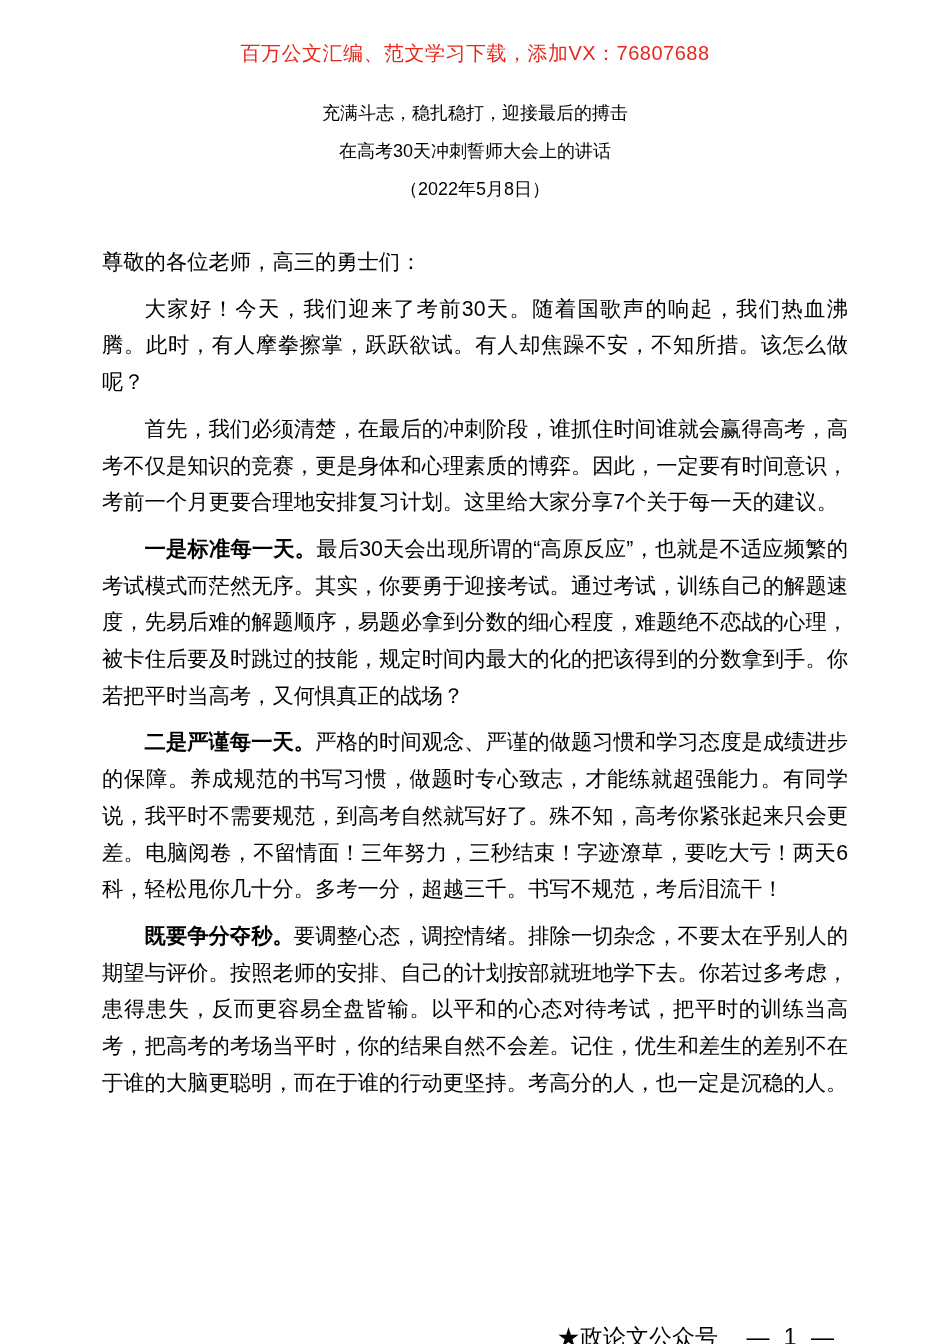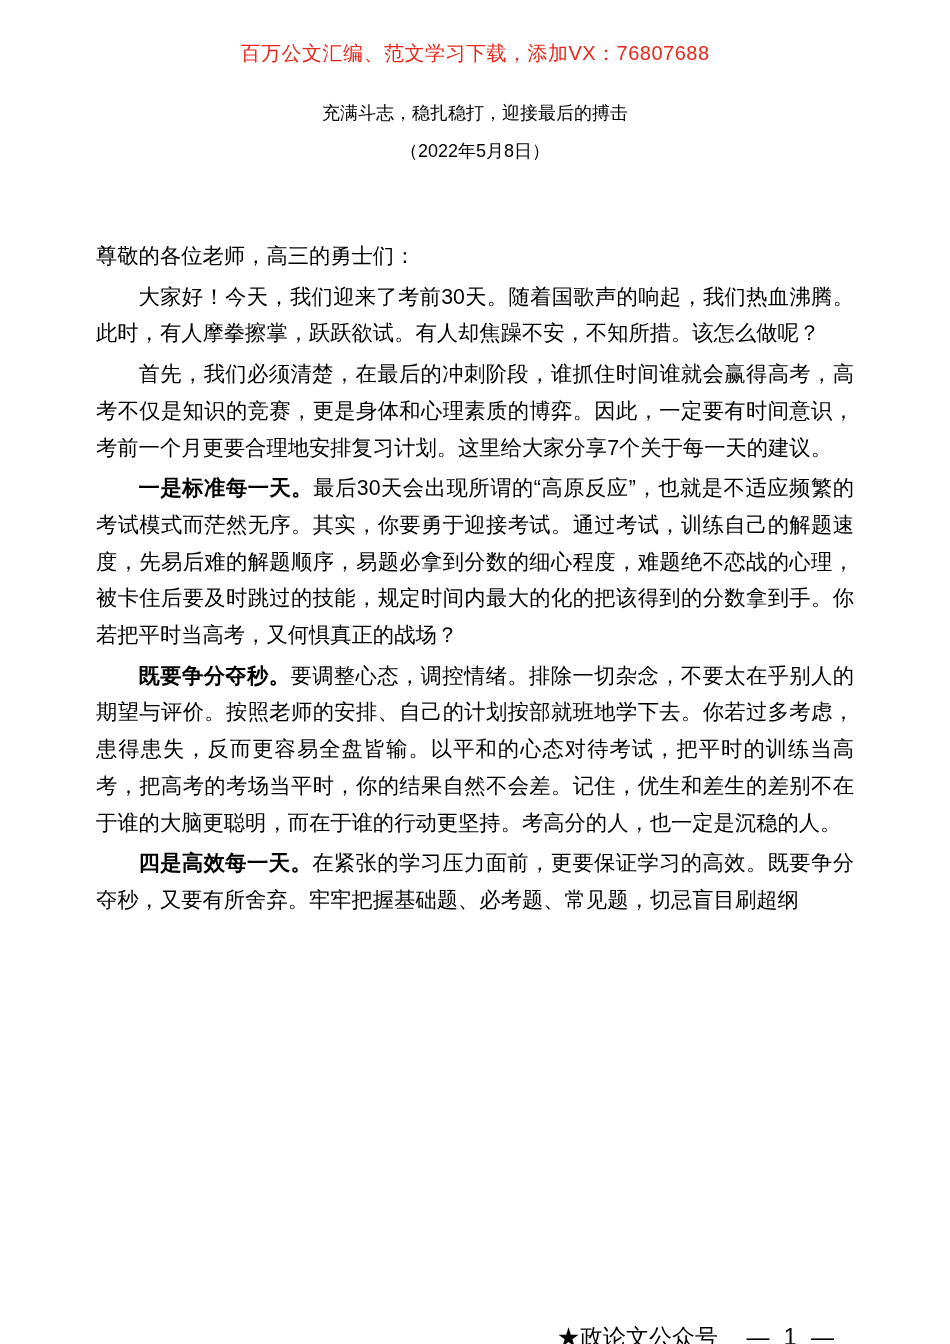--- a/index.html
+++ b/index.html
@@ -43,21 +43,21 @@
     position: absolute;
     top: 234px;
     left: 92px;
     width: 766px;
     font-size: 21.3px;
     line-height: 36.7px;
     text-align: justify;
     text-justify: inter-ideograph;
   }
   .content p {
-    margin: 4px;
+    margin: 10px;
     padding: 0;
     text-indent: 2em;
     word-break: break-all;
   }
   .content p.salutation {
     text-indent: 0;
   }
   .content strong {
     font-weight: 700;
     font-family: Liberation Serif, serif;
@@ -78,31 +78,32 @@
 </style>
 </head>
 <body>
 
 <div class="page" style="background: rgb(255, 255, 255); color: rgb(0, 0, 0);">
 
   <div class="notice" style="color: rgb(232, 40, 28);">百万公文汇编、范文学习下载，添加VX：76807688</div>
 
   <div class="title-block">
     <span class="title-line">充满斗志，稳扎稳打，迎接最后的搏击</span>
+    <span class="title-line">在高考30天冲刺誓师大会上的讲话</span>
     <span class="title-line">（2022年5月8日）</span>
   </div>
 
   <div class="content">
     <p class="salutation">尊敬的各位老师，高三的勇士们：</p>
     <div id="paragraphs">
         <p>大家好！今天，我们迎来了考前30天。随着国歌声的响起，我们热血沸腾。此时，有人摩拳擦掌，跃跃欲试。有人却焦躁不安，不知所措。该怎么做呢？</p>
         <p>首先，我们必须清楚，在最后的冲刺阶段，谁抓住时间谁就会赢得高考，高考不仅是知识的竞赛，更是身体和心理素质的博弈。因此，一定要有时间意识，考前一个月更要合理地安排复习计划。这里给大家分享7个关于每一天的建议。</p>
         <p><strong>一是标准每一天。</strong>最后30天会出现所谓的“高原反应”，也就是不适应频繁的考试模式而茫然无序。其实，你要勇于迎接考试。通过考试，训练自己的解题速度，先易后难的解题顺序，易题必拿到分数的细心程度，难题绝不恋战的心理，被卡住后要及时跳过的技能，规定时间内最大的化的把该得到的分数拿到手。你若把平时当高考，又何惧真正的战场？</p>
+        <p><strong>二是严谨每一天。</strong>严格的时间观念、严谨的做题习惯和学习态度是成绩进步的保障。养成规范的书写习惯，做题时专心致志，才能练就超强能力。有同学说，我平时不需要规范，到高考自然就写好了。殊不知，高考你紧张起来只会更差。电脑阅卷，不留情面！三年努力，三秒结束！字迹潦草，要吃大亏！两天6科，轻松甩你几十分。多考一分，超越三千。书写不规范，考后泪流干！</p>
         <p><strong>既要争分夺秒。</strong>要调整心态，调控情绪。排除一切杂念，不要太在乎别人的期望与评价。按照老师的安排、自己的计划按部就班地学下去。你若过多考虑，患得患失，反而更容易全盘皆输。以平和的心态对待考试，把平时的训练当高考，把高考的考场当平时，你的结果自然不会差。记住，优生和差生的差别不在于谁的大脑更聪明，而在于谁的行动更坚持。考高分的人，也一定是沉稳的人。</p>
-        <p><strong>四是高效每一天。</strong>在紧张的学习压力面前，更要保证学习的高效。既要争分夺秒，又要有所舍弃。牢牢把握基础题、必考题、常见题，切忌盲目刷超纲</p>
       </div>
   </div>
 
   <div class="footer">
     <span class="brand">★政论文公众号</span>
     <span class="page-number">— 1 —</span>
   </div>
 
 </div>
 

